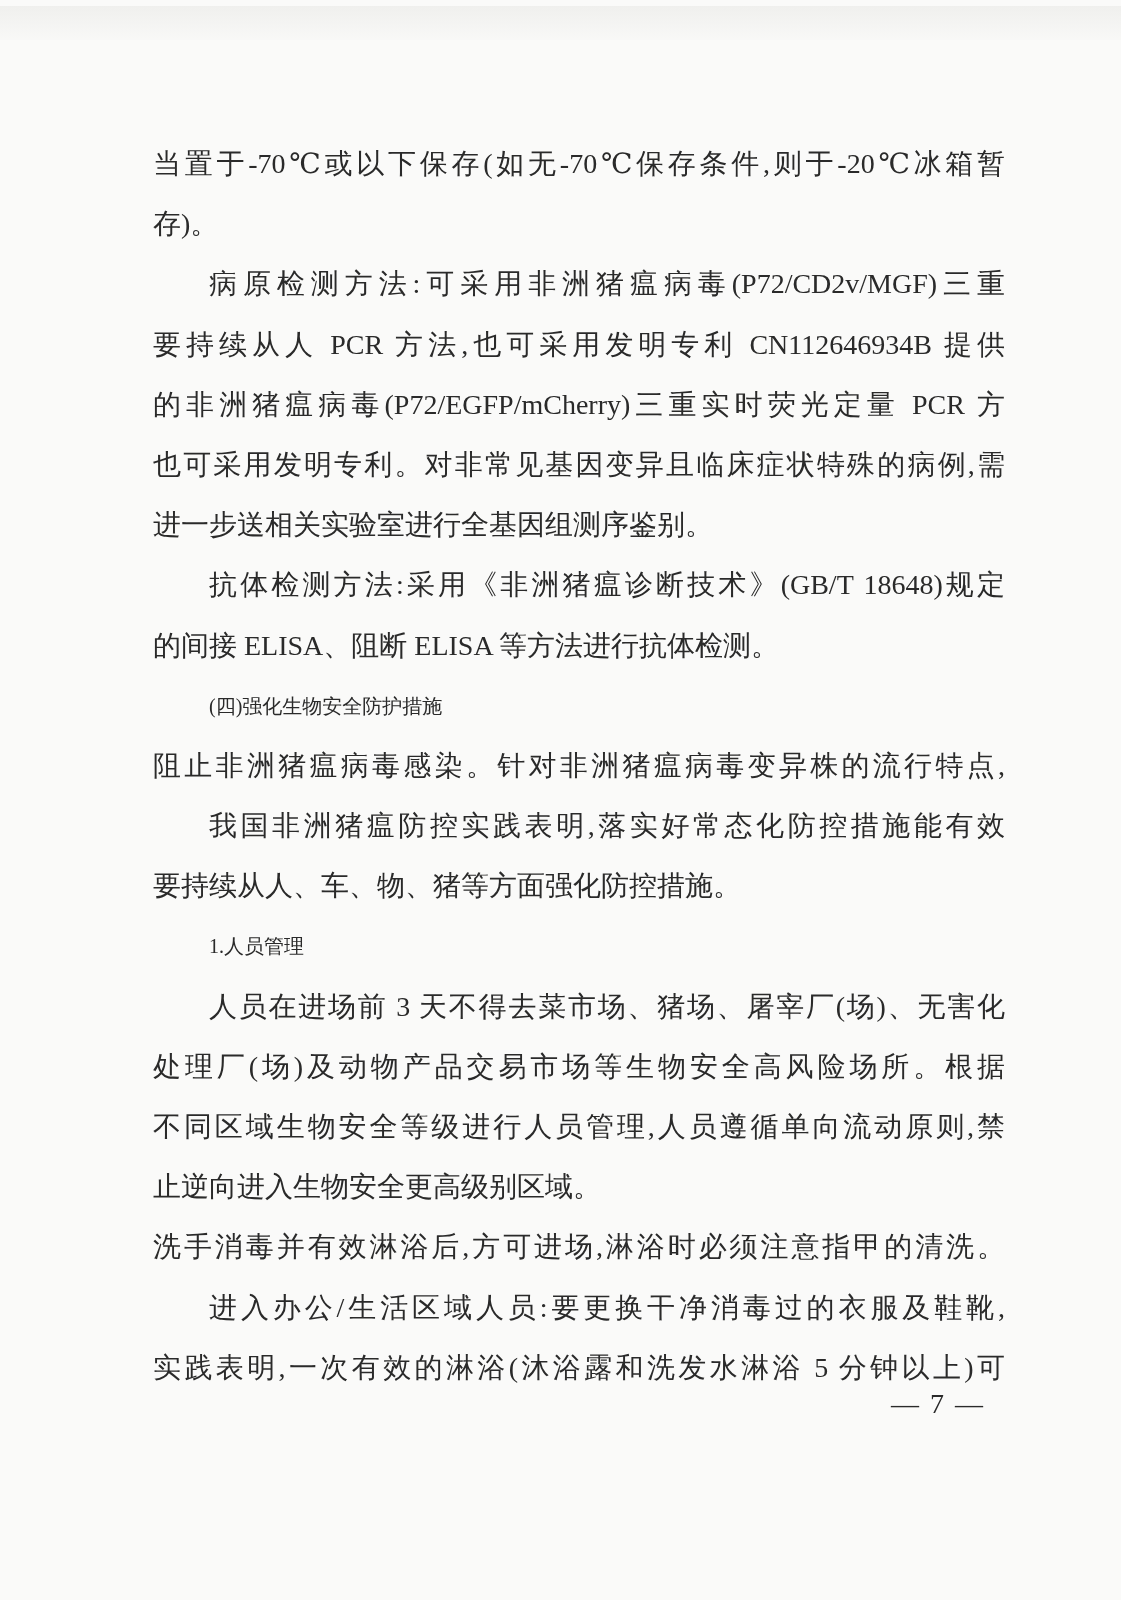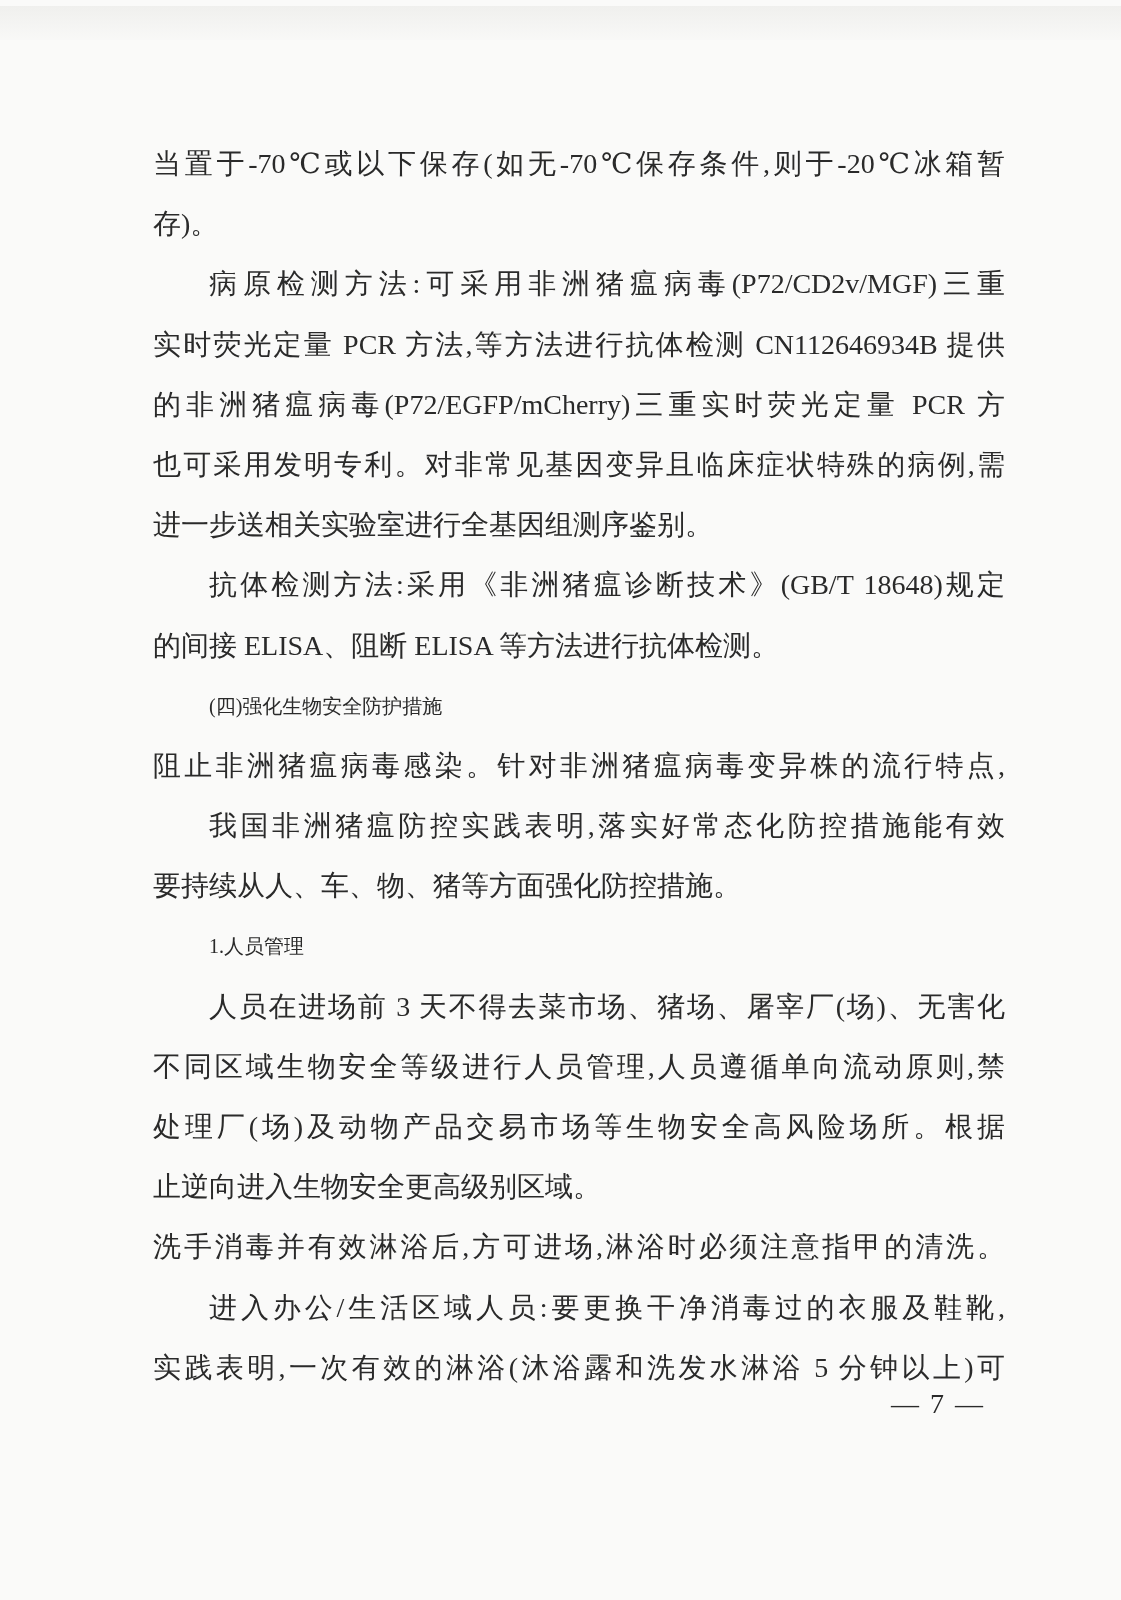--- a/index.html
+++ b/index.html
@@ -47,34 +47,34 @@
 </style>
 </head>
 <body>
 
 <div class="scan-band"></div>
 
 <div class="doc">
   <div class="line j"><span class="lead"></span><span>当置于-70℃或以下保存(如无-70℃保存条件,则于-20℃冰箱暂</span></div>
   <div class="line l"><span class="lead"></span><span>存)。</span></div>
   <div class="line j ind"><span class="lead">病原检测方法:</span><span>可采用非洲猪瘟病毒(P72/CD2v/MGF)三重</span></div>
-  <div class="line j"><span class="lead"></span><span>实时荧光定量 PCR 方法,等方法进行抗体检测 CN112646934B 提供</span></div>
+  <div class="line j"><span class="lead"></span><span>要持续从人 PCR 方法,也可采用发明专利 CN112646934B 提供</span></div>
   <div class="line j"><span class="lead"></span><span>的非洲猪瘟病毒(P72/EGFP/mCherry)三重实时荧光定量 PCR 方</span></div>
   <div class="line j"><span class="lead"></span><span>也可采用发明专利。对非常见基因变异且临床症状特殊的病例,需</span></div>
   <div class="line l"><span class="lead"></span><span>进一步送相关实验室进行全基因组测序鉴别。</span></div>
   <div class="line j ind"><span class="lead">抗体检测方法:</span><span>采用《非洲猪瘟诊断技术》(GB/T 18648)规定</span></div>
   <div class="line l"><span class="lead"></span><span>的间接 ELISA、阻断 ELISA 等方法进行抗体检测。</span></div>
   <div class="line l ind head"><span class="lead">(四)强化生物安全防护措施</span><span></span></div>
   <div class="line j"><span class="lead"></span><span>阻止非洲猪瘟病毒感染。针对非洲猪瘟病毒变异株的流行特点,</span></div>
   <div class="line j ind"><span class="lead"></span><span>我国非洲猪瘟防控实践表明,落实好常态化防控措施能有效</span></div>
   <div class="line l"><span class="lead"></span><span>要持续从人、车、物、猪等方面强化防控措施。</span></div>
   <div class="line l ind head"><span class="lead">1.人员管理</span><span></span></div>
   <div class="line j ind"><span class="lead"></span><span>人员在进场前 3 天不得去菜市场、猪场、屠宰厂(场)、无害化</span></div>
+  <div class="line j"><span class="lead"></span><span>处理厂(场)及动物产品交易市场等生物安全高风险场所。根据</span></div>
   <div class="line j"><span class="lead"></span><span>不同区域生物安全等级进行人员管理,人员遵循单向流动原则,禁</span></div>
-  <div class="line j"><span class="lead"></span><span>处理厂(场)及动物产品交易市场等生物安全高风险场所。根据</span></div>
   <div class="line l"><span class="lead"></span><span>止逆向进入生物安全更高级别区域。</span></div>
   <div class="line j"><span class="lead"></span><span>洗手消毒并有效淋浴后,方可进场,淋浴时必须注意指甲的清洗。</span></div>
   <div class="line j ind"><span class="lead">进入办公/生活区域人员:</span><span>要更换干净消毒过的衣服及鞋靴,</span></div>
   <div class="line j"><span class="lead"></span><span>实践表明,一次有效的淋浴(沐浴露和洗发水淋浴 5 分钟以上)可</span></div>
 </div>
 
 <div class="footer">
   <span>— 7 —</span>
 </div>
 

